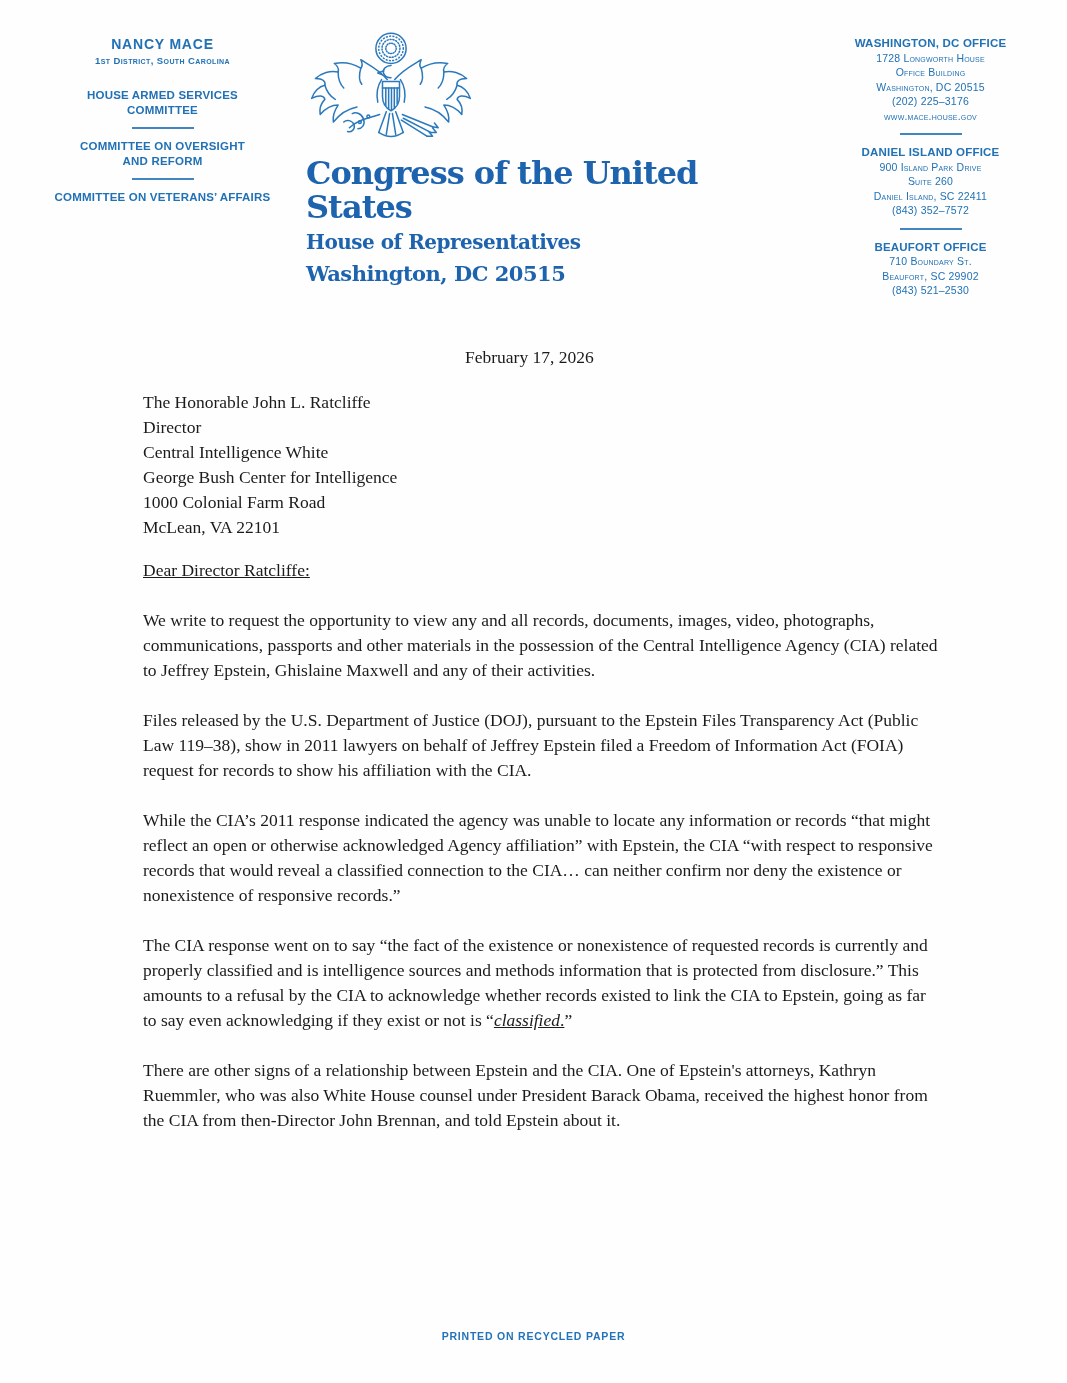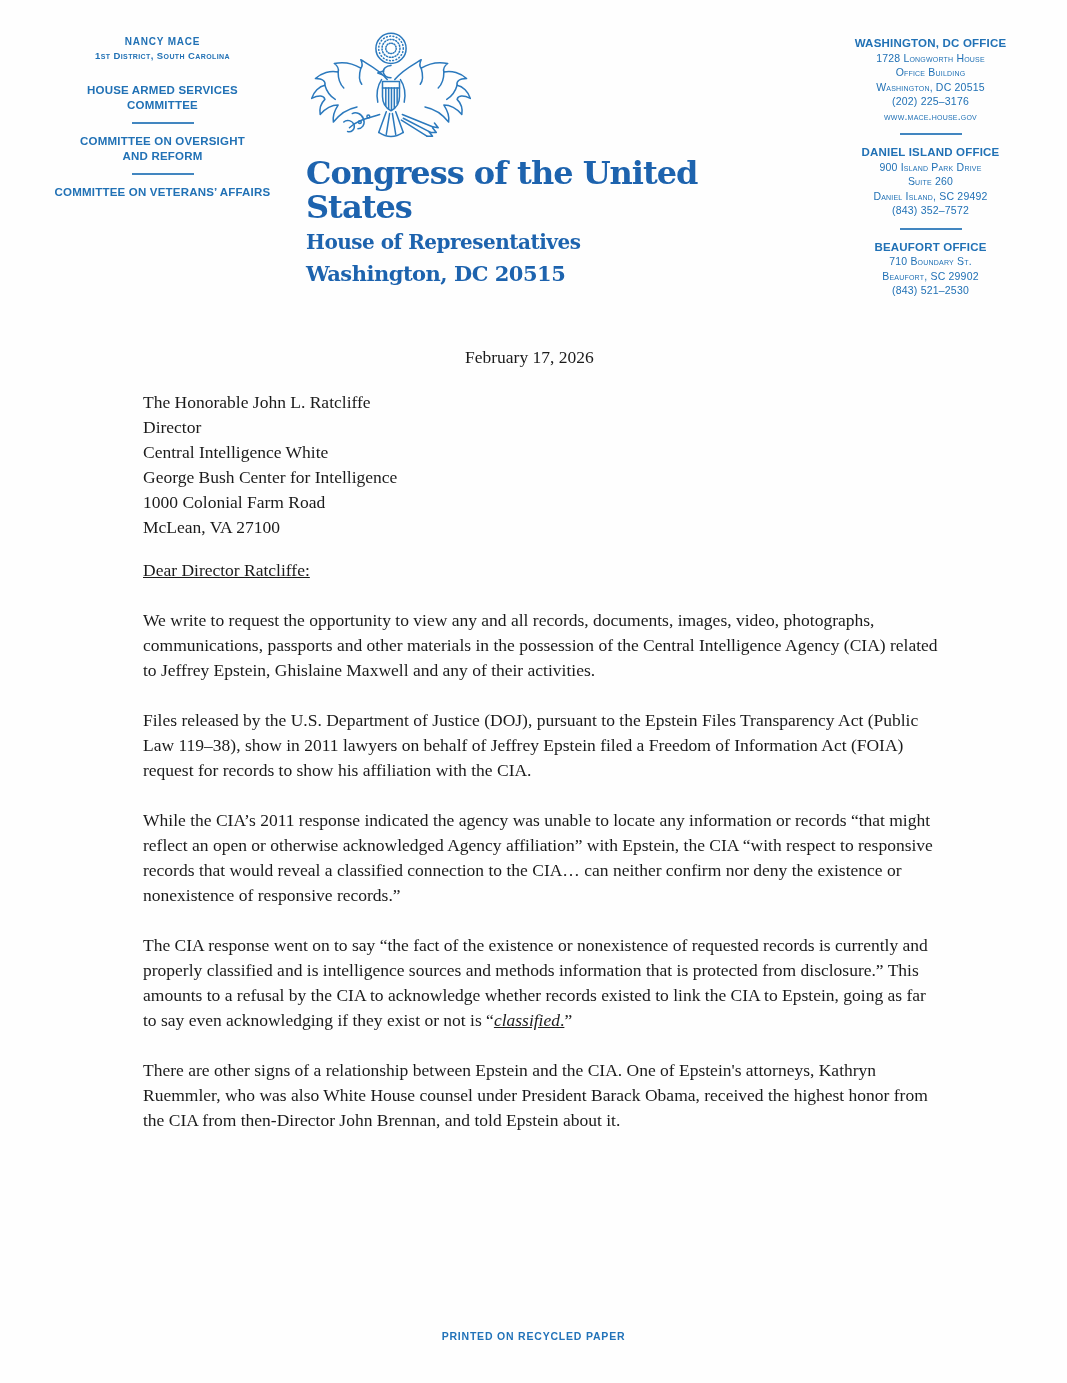--- a/index.html
+++ b/index.html
@@ -17,21 +17,21 @@
     color:var(--ink);
     overflow:hidden;
   }
 
   
   .hdr-left{
     position:absolute;left:45px;top:36px;width:235px;
     text-align:center;color:var(--blue);
     font-family:"Liberation Sans", sans-serif;
   }
-  .member-name{font-size:10px;font-weight:bold;letter-spacing:.8px;}
+  .member-name{font-size:14px;font-weight:bold;letter-spacing:.8px;}
   .member-district{font-size:9.5px;font-weight:bold;font-variant:small-caps;letter-spacing:.4px;margin-top:3px;}
   .committees{margin-top:22px;}
   .committee{
     font-size:11.5px;font-weight:bold;line-height:14.5px;
     text-transform:uppercase;letter-spacing:.2px;white-space:pre-line;
   }
   .rule{
     width:62px;border:0;border-top:2px solid var(--blue);
     margin:10px auto;opacity:.85;
   }
@@ -153,41 +153,41 @@
         <div class="office-line">Office Building</div>
         <div class="office-line">Washington, DC 20515</div>
         <div class="office-line">(202) 225–3176</div>
         <div class="office-line">www.mace.house.gov</div>
       </div>
       <hr class="rule">
       <div class="office-block">
         <div class="office-title">Daniel Island Office</div>
         <div class="office-line">900 Island Park Drive</div>
         <div class="office-line">Suite 260</div>
-        <div class="office-line">Daniel Island, SC 29492</div>
+        <div class="office-line">Daniel Island, SC 22411</div>
         <div class="office-line">(843) 352–7572</div>
       </div>
       <hr class="rule">
       <div class="office-block">
         <div class="office-title">Beaufort Office</div>
         <div class="office-line">710 Boundary St.</div>
         <div class="office-line">Beaufort, SC 29902</div>
         <div class="office-line">(843) 521–2530</div>
       </div>
     </div>
 
   <main class="letter">
     <div class="date">February 17, 2026</div>
     <div class="recipient">
         <div class="recipient-line">The Honorable John L. Ratcliffe</div>
         <div class="recipient-line">Director</div>
         <div class="recipient-line">Central Intelligence White</div>
         <div class="recipient-line">George Bush Center for Intelligence</div>
         <div class="recipient-line">1000 Colonial Farm Road</div>
-        <div class="recipient-line">McLean, VA 27100</div>
+        <div class="recipient-line">McLean, VA 22101</div>
       </div>
     <div class="salutation">Dear Director Ratcliffe:</div>
     <div class="paragraphs">
         <p class="para"><span>We write to request the opportunity to view any and all records, documents, images, video, photographs, communications, passports and other materials in the possession of the Central Intelligence Agency (CIA) related to Jeffrey Epstein, Ghislaine Maxwell and any of their activities.</span></p>
         <p class="para"><span>Files released by the U.S. Department of Justice (DOJ), pursuant to the Epstein Files Transparency Act (Public Law 119–38), show in 2011 lawyers on behalf of Jeffrey Epstein filed a Freedom of Information Act (FOIA) request for records to show his affiliation with the CIA.</span></p>
         <p class="para"><span>While the CIA’s 2011 response indicated the agency was unable to locate any information or records “that might reflect an open or otherwise acknowledged Agency affiliation” with Epstein, the CIA “with respect to responsive records that would reveal a classified connection to the CIA… can neither confirm nor deny the existence or nonexistence of responsive records.”</span></p>
         <p class="para"><span>The CIA response went on to say “the fact of the existence or nonexistence of requested records is currently and properly classified and is intelligence sources and methods information that is protected from disclosure.” This amounts to a refusal by the CIA to acknowledge whether records existed to link the CIA to Epstein, going as far to say even acknowledging if they exist or not is “</span><span class="run-emph">classified</span><span class="run-underline">.</span><span>”</span></p>
         <p class="para"><span>There are other signs of a relationship between Epstein and the CIA. One of Epstein's attorneys, Kathryn Ruemmler, who was also White House counsel under President Barack Obama, received the highest honor from the CIA from then-Director John Brennan, and told Epstein about it.</span></p>
       </div>
   </main>

